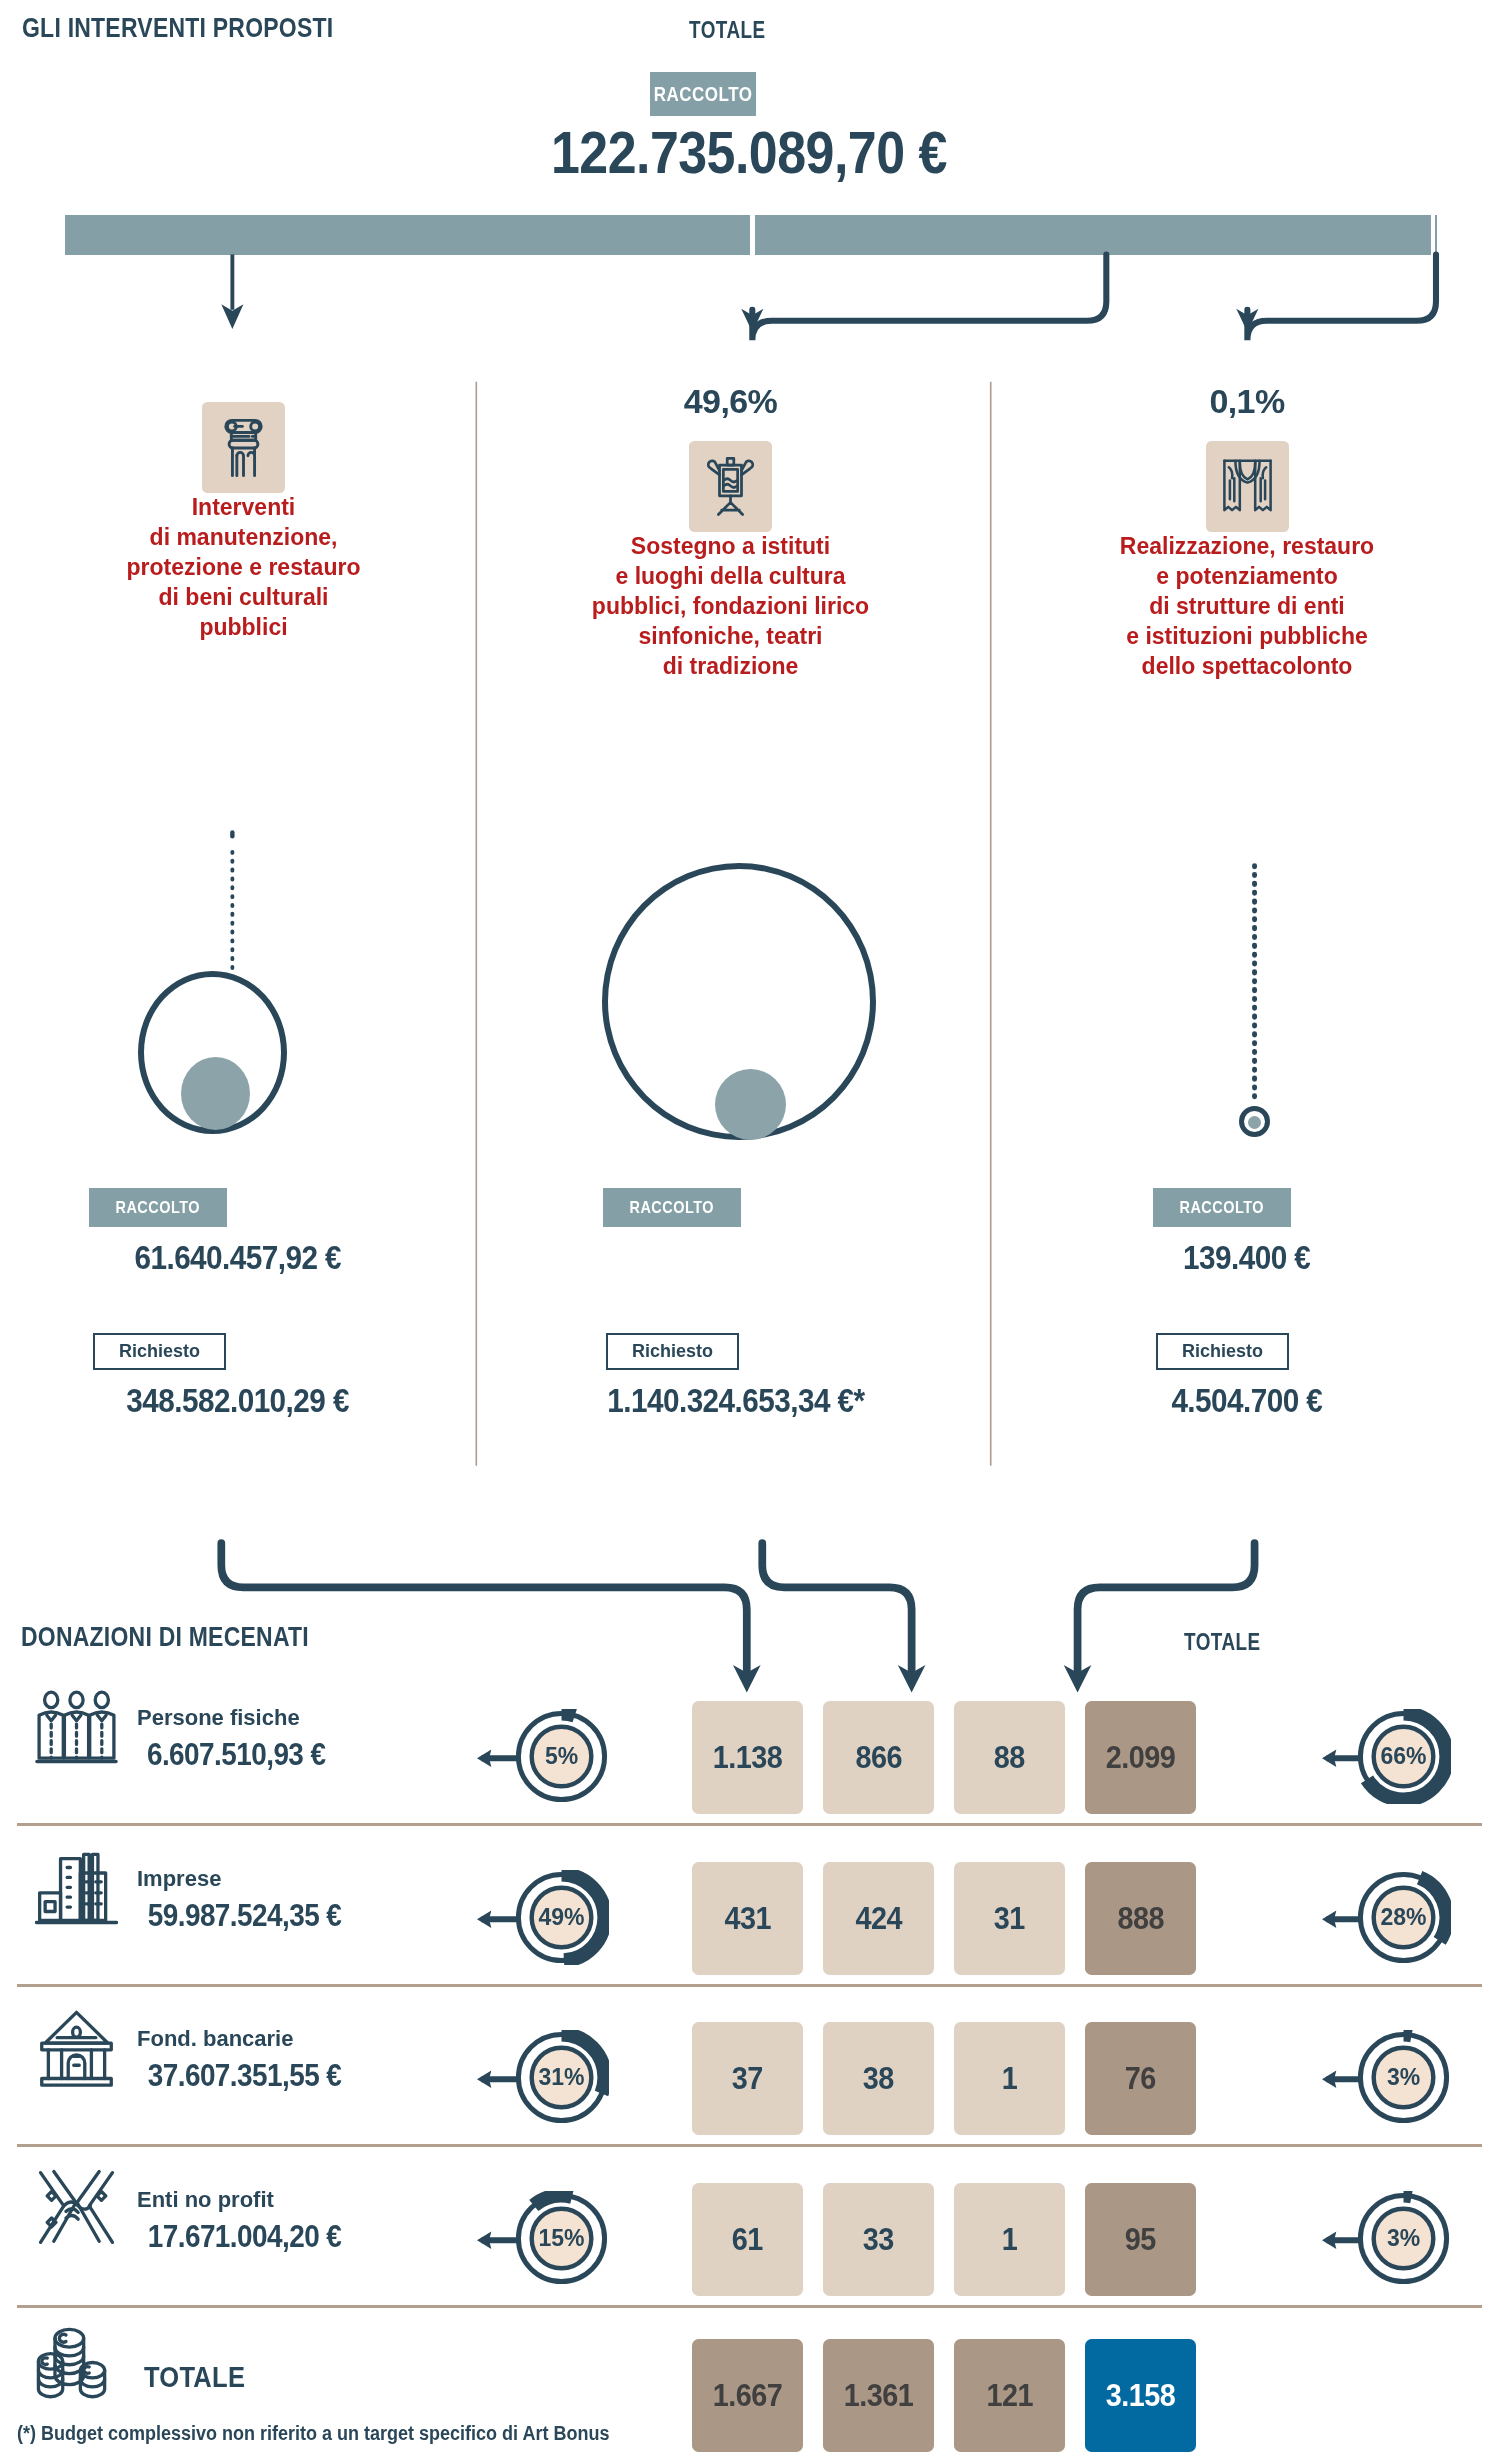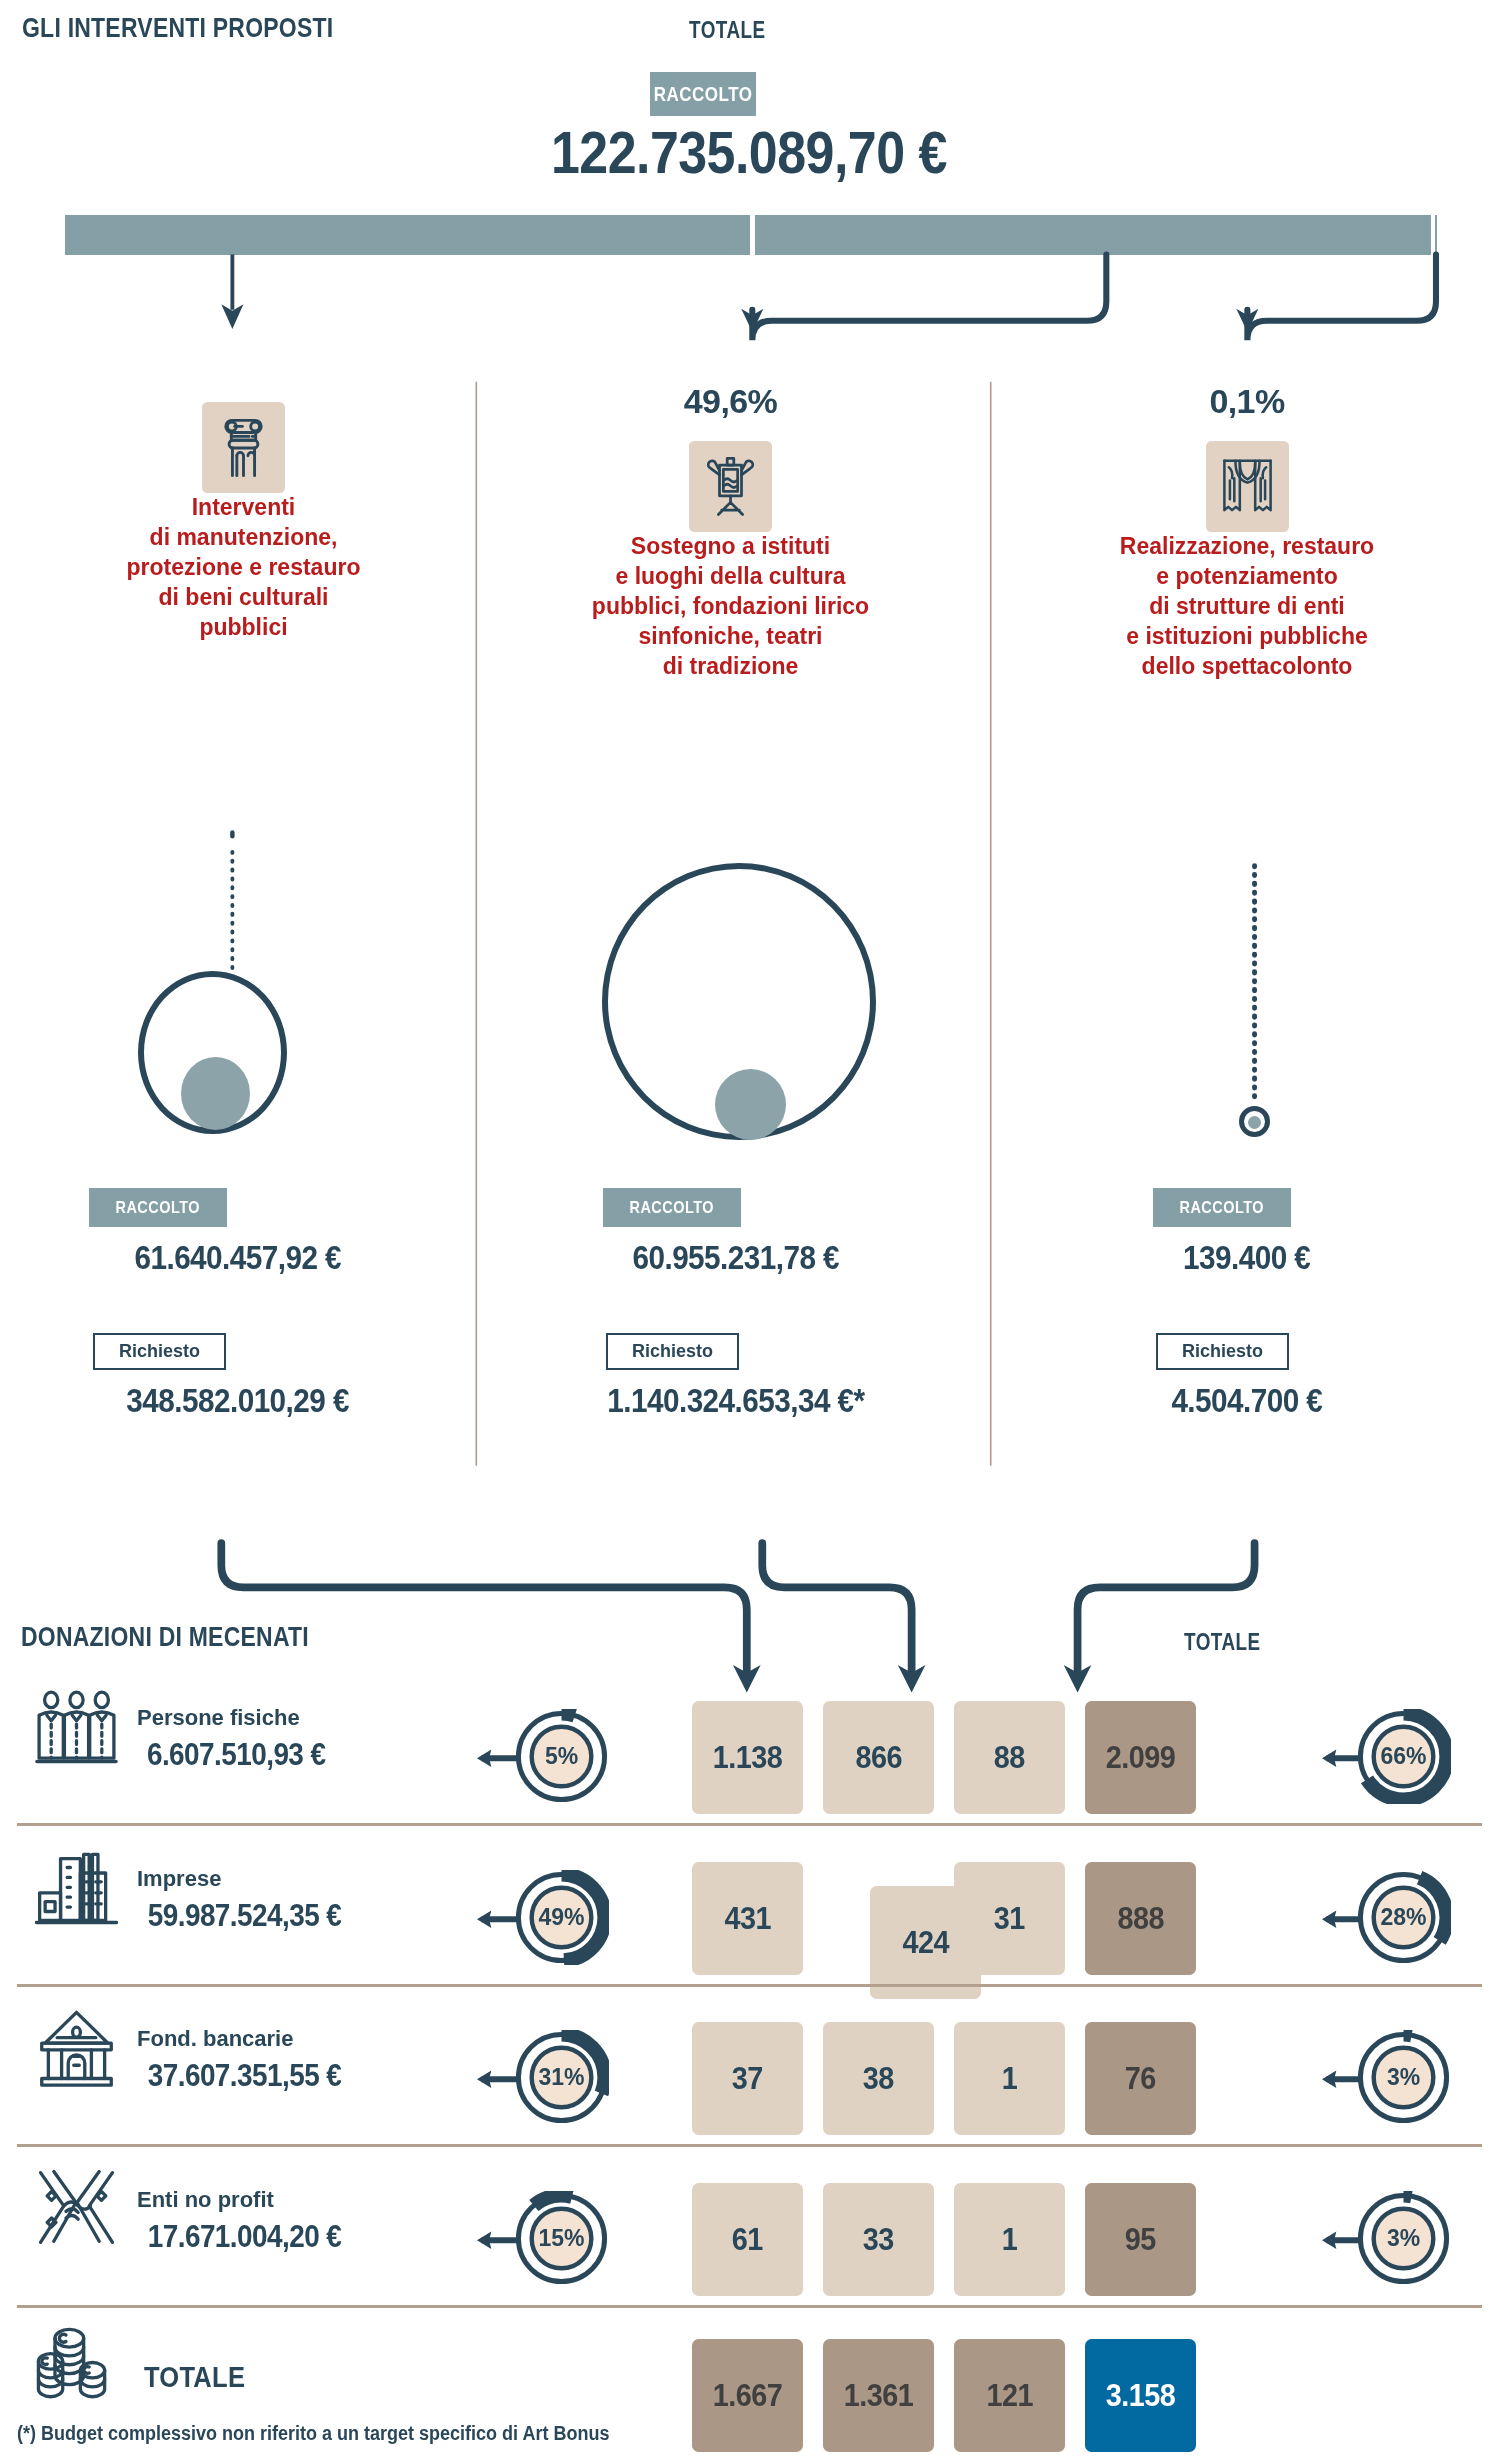--- a/index.html
+++ b/index.html
@@ -258,23 +258,20 @@
   </div>
 
   <div class="bubble-wrap" style="left:602px; top:863px; width:288px; height:288px;">
     <div class="bubble-ring" style="left:0; top:0; width:274px; height:277px;"></div>
     <div class="bubble-fill" style="left:113px; top:206px; width:71px; height:71px;"></div>
   </div>
 
   <div class="chip-raccolto" style="left:603px; top:1188px; width:138px;">
     <span>RACCOLTO</span>
   </div>
-  <div class="money" style="left:487px; top:1239px; width:498px;">
-    <span>60.955.231,78 €</span>
-  </div>
   <div class="chip-richiesto" style="left:606px; top:1333px; width:133px;">
     <span>Richiesto</span>
   </div>
   <div class="money" style="left:487px; top:1382px; width:498px;">
     <span>1.140.324.653,34 €*</span>
   </div>
 
   <div class="col col-3">
     <div class="pct">0,1%</div>
     <div class="icon-box">
@@ -401,21 +398,21 @@
         <circle cx="86" cy="86" r="78" fill="none" stroke="#2a4759" stroke-width="9"></circle>
         <circle cx="86" cy="86" r="78" fill="none" stroke="#2a4759" stroke-width="26" stroke-dasharray="240.1 250.0" transform="rotate(-90 86 86)"></circle>
         <circle cx="86" cy="86" r="54" fill="#f4e3d3" stroke="#2a4759" stroke-width="8"></circle>
       </svg>
       <div class="pcttext">49%</div>
     </div>
 
     <div class="cell cell-light" style="left:692px; top:25px;">
         <span>431</span>
       </div>
-    <div class="cell cell-light" style="left:870px; top:25px;margin-top:24px;">
+    <div class="cell cell-light" style="left:823px; top:25px;">
         <span>424</span>
       </div>
     <div class="cell cell-light" style="left:954px; top:25px;">
         <span>31</span>
       </div>
     <div class="cell cell-dark" style="left:1085px; top:25px;">
         <span>888</span>
       </div>
 
     <svg class="arrow-l" style="left:1322px; top:69px;" width="43" height="26.6" viewBox="0 0 78 48">

